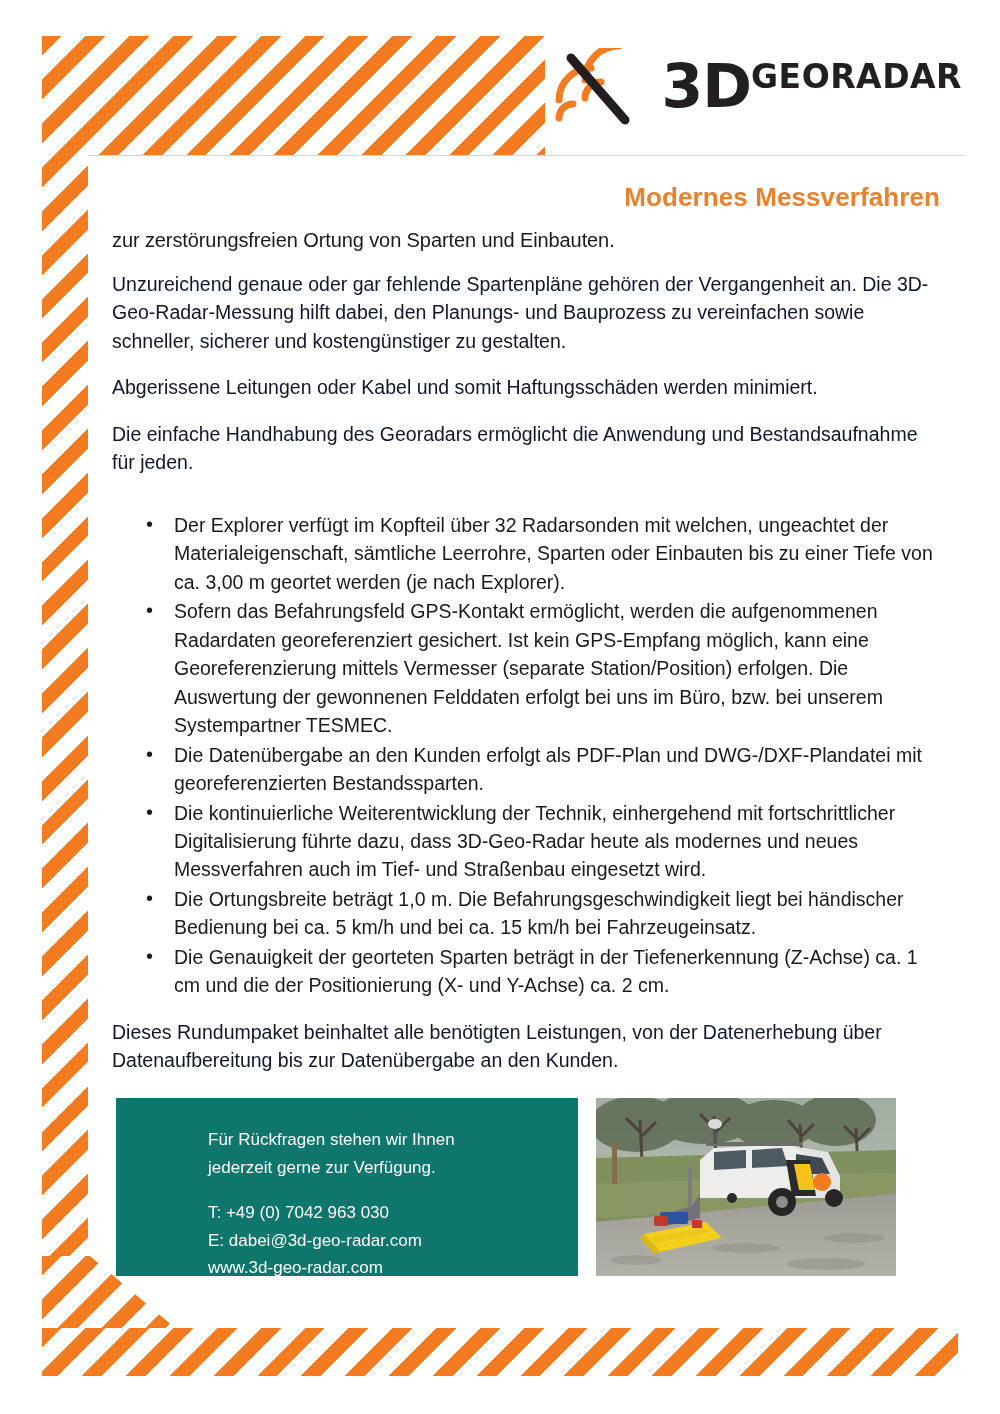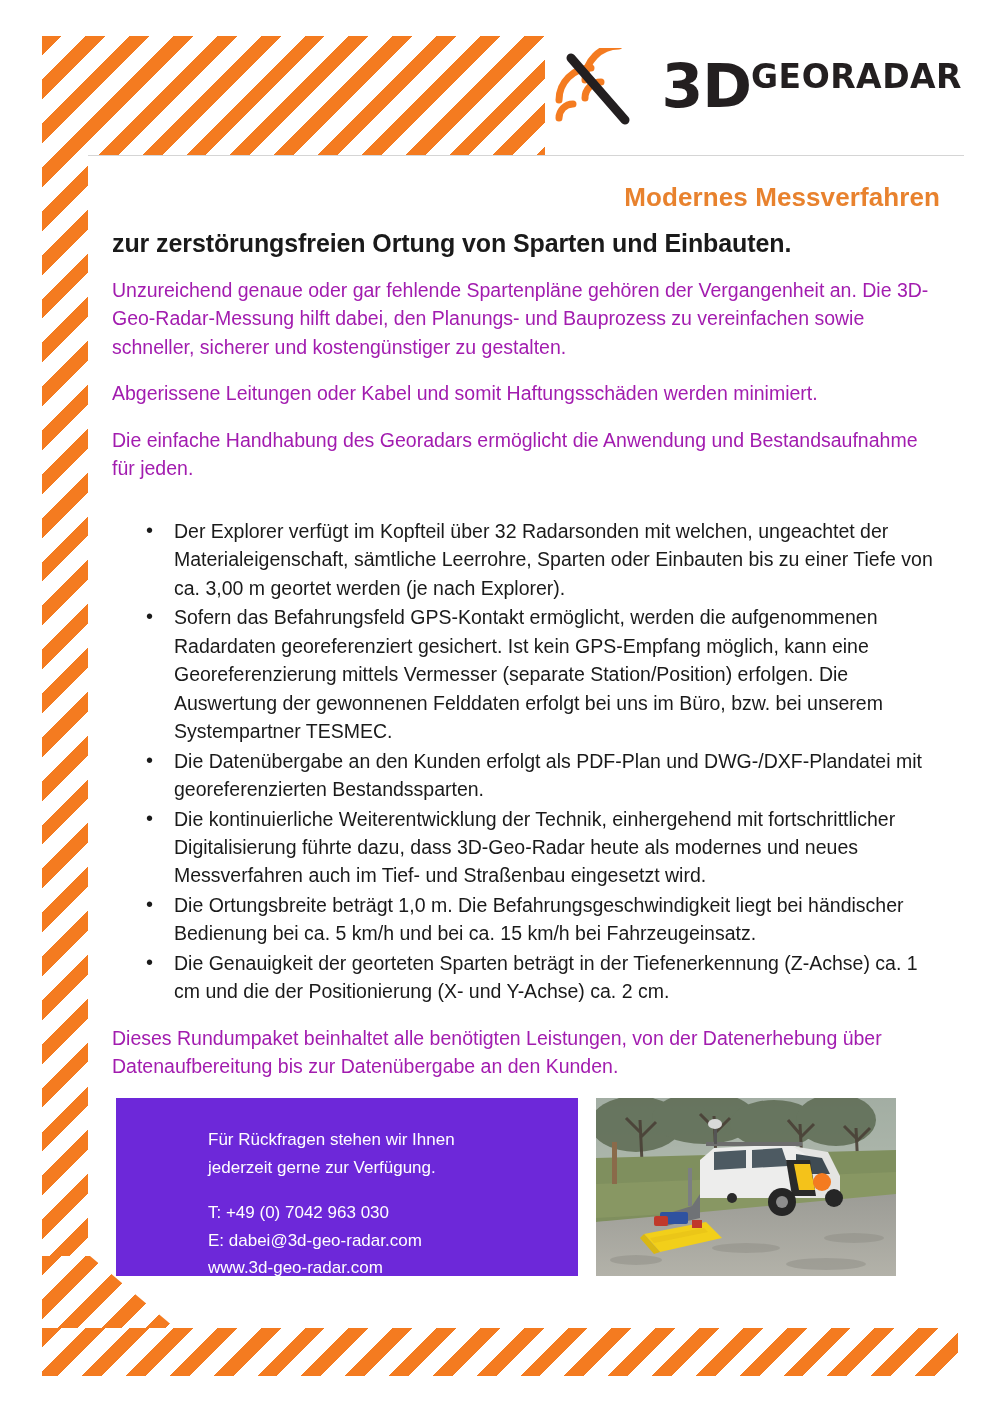--- a/index.html
+++ b/index.html
@@ -133,30 +133,30 @@
   h1#headline {
     margin: 0;
     font-size: 26px;
     font-weight: 700;
     color: #e8822e;
     letter-spacing: 0.1px;
     text-align: right;
   }
   h2#subhead {
     margin: 16px 0 0 0;
-    font-size: 25px;
-    font-weight: 700;
+    font-size: 20px;
+    font-weight: 400;
     color: #1a1a1a;
     letter-spacing: -0.1px;
   }
   p.para {
     margin: 18px 0 0 0;
     font-size: 19.5px;
     line-height: 1.46;
-    color: #a21caf;
+    color: #0f172a;
   }
   ul#bullets {
     margin: 34px 0 0 0;
     padding: 0 0 0 62px;
     list-style: none;
   }
   ul#bullets li {
     position: relative;
     font-size: 19.5px;
     line-height: 1.46;
@@ -179,21 +179,21 @@
     top: 1098px;
     width: 780px;
     height: 178px;
   }
   #contact-box {
     position: absolute;
     left: 0;
     top: 0;
     width: 462px;
     height: 178px;
-    background: #6d28d9;
+    background: #0f766e;
   }
   #contact-inner {
     padding: 28px 0 0 92px;
   }
   .contact-line {
     color: #ffffff;
     font-size: 17px;
     line-height: 1.62;
   }
   .contact-gap { height: 18px; }

